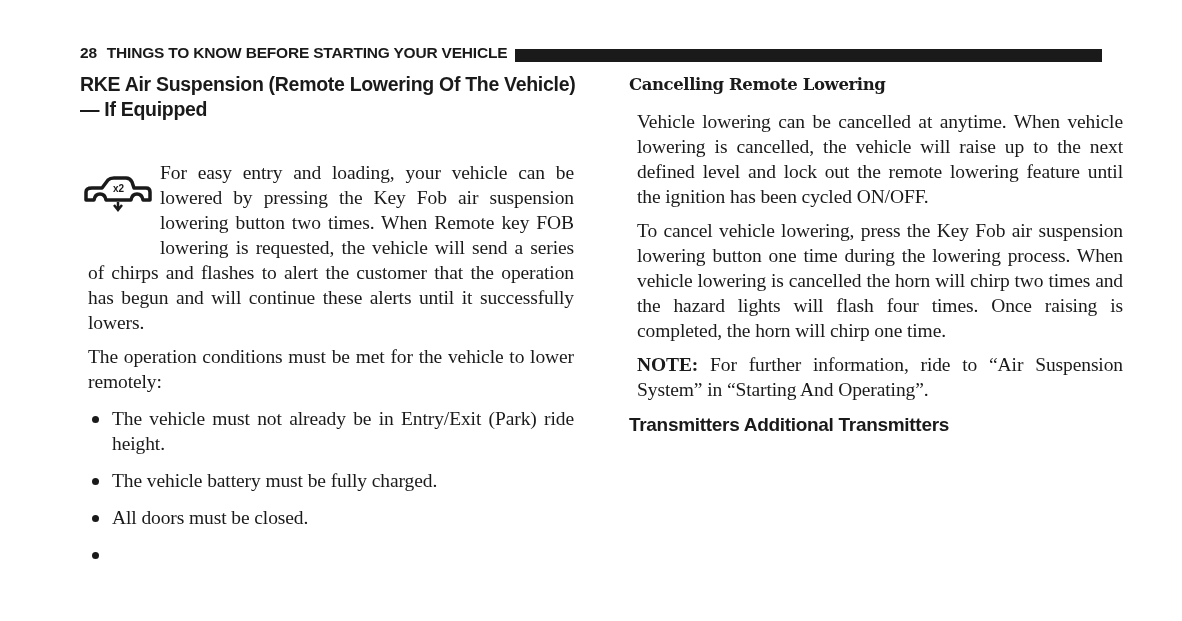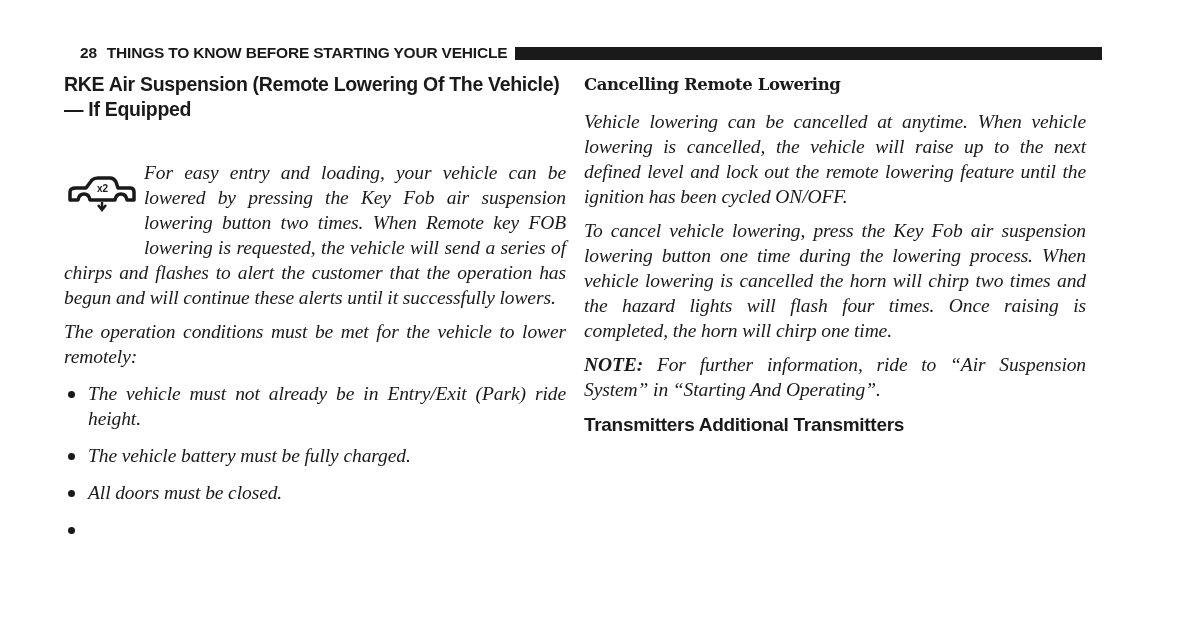--- a/index.html
+++ b/index.html
@@ -1,27 +1,27 @@
 <!DOCTYPE html>
 <html><head>
 <meta charset="utf-8">
 <style>
   html, body { margin:0; padding:0; background:#ffffff; }
   body { width:1182px; height:621px; position:relative; overflow:hidden; color:#1a1a1a; }
-  .header { position:absolute; left:80px; top:44px; width:1022px; height:18px; display:flex; align-items:center; }
+  .header { position:absolute; left:80px; top:44px; width:1022px; height:18px; display:flex; align-items:flex-end; }
   .header-text { font-family:"Liberation Sans", sans-serif; font-weight:bold; font-size:15.5px; letter-spacing:-0.2px; white-space:nowrap; color:#1a1a1a; }
   .header-text .pg { margin-right:10px; }
   .header-bar { flex:1; height:13px; background:#1a1a1a; margin-left:8px; }
   .col { position:absolute; top:72px; }
-  .left { left:64px; width:502px; }
-  .right { left:584px; width:502px; }
+  .left { left:80px; width:502px; }
+  .right { left:629px; width:502px; }
   .sans-h { font-family:"Liberation Sans", sans-serif; font-weight:bold; color:#1a1a1a; }
   .h1 { font-size:19.5px; line-height:25px; margin:0; letter-spacing:-0.3px; }
   .serif-h { font-family:"DejaVu Serif", serif; font-weight:bold; font-size:16.5px; line-height:25px; margin:0; letter-spacing:-0.4px; }
-  p, li { font-family:"Liberation Serif", serif; font-size:19.5px; line-height:25px; margin:0; text-align:justify; letter-spacing:-0.1px;font-style:italic; }
+  p, li { font-family:"Liberation Serif", serif; font-size:19.5px; line-height:25px; margin:8px; text-align:justify; letter-spacing:-0.1px; }
   .intro { position:relative; margin-top:38px; }
   .icon-wrap { float:left; width:80px; height:80px; margin-top:-4px; position:relative;font-weight:bold; }
   .icon-wrap svg { position:absolute; left:0; top:6px; }
   .pgap { margin-top:9px; }
   ul { list-style:none; padding:0; margin:12px 0 0 0; }
   li { position:relative; padding-left:24px; margin-bottom:12px; }
   li .bullet { position:absolute; left:4px; top:10px; width:7px; height:7px; border-radius:50%; background:#1a1a1a; }
   .h2 { font-size:19px; line-height:25px; margin:0; letter-spacing:-0.3px; }
   .note-label { font-weight:bold; }
 </style>

